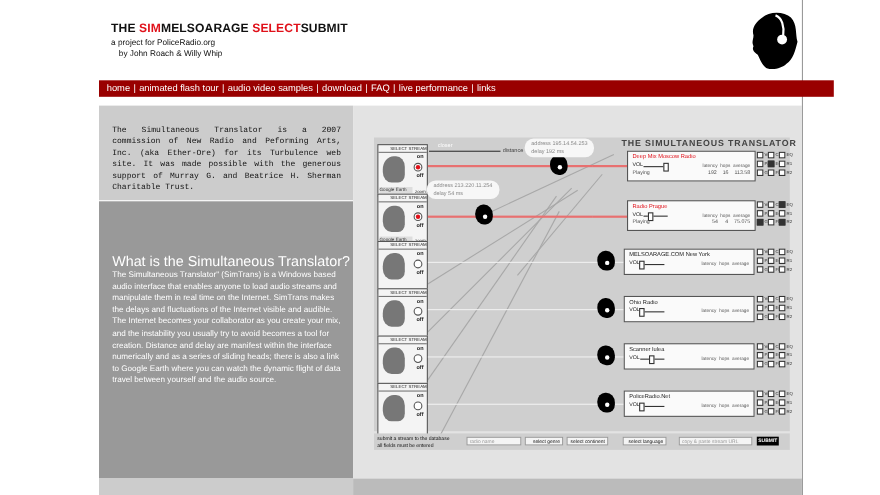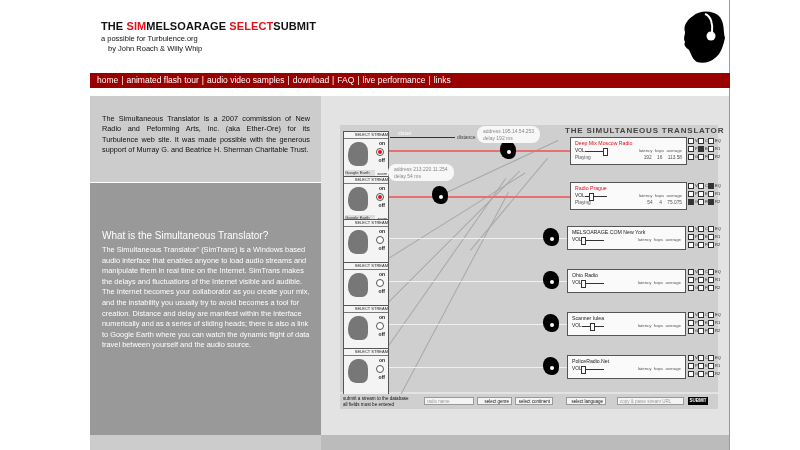--- a/index.html
+++ b/index.html
@@ -4,27 +4,27 @@
 <style>
   html, body { margin:0; padding:0; }
   body { width:800px; height:450px; background:#ffffff; position:relative; overflow:hidden; font-family:"Liberation Sans", sans-serif; }
   .abs { position:absolute; }
   #header-title { left:101px; top:20px; font-size:11px; font-weight:bold; color:#111; letter-spacing:0.1px; }
   #header-title .red { color:#e0111a; }
   #header-sub1 { left:101px; top:34px; font-size:7.5px; color:#111; }
   #header-sub2 { left:108px; top:44px; font-size:7.5px; color:#111; }
   #logo { left:679px; top:10px; width:48px; height:56px; }
   #right-border { left:729px; top:0; width:1px; height:450px; background:#9a9a9a; }
-  #navbar { left:90px; top:73px; width:640px; height:15px; background:#990000; }
+  #navbar { left:90px; top:73px; width:640px; height:15px; background:#990000;padding-left:28px; }
   #navbar .nav { position:absolute; top:2px; left:7px; font-size:8.5px; color:#fff; white-space:nowrap; }
   #navbar .nav span.sep { margin:0 3px; }
   #left-top { left:90px; top:96px; width:231px; height:86px; background:#cccccc; }
-  #left-top p { margin:0; position:absolute; left:12px; top:18px; width:208px; font-size:7.3px; line-height:10.4px; color:#111; text-align:justify; }
+  #left-top p { margin:0; position:absolute; left:12px; top:18px; width:208px; font-size:7.3px; line-height:10.4px; color:#111; text-align:justify;font-family:Liberation Mono, monospace; }
   #left-bottom { left:90px; top:183px; width:231px; height:252px; background:#999999; }
-  #left-bottom .h { position:absolute; left:12px; top:47px; font-size:10px; color:#fff; }
+  #left-bottom .h { position:absolute; left:12px; top:47px; font-size:13px; color:#fff; }
   #left-bottom p { margin:0; position:absolute; left:12px; top:62px; width:212px; font-size:7.4px; line-height:10.6px; color:#fff; }
   #left-foot { left:90px; top:435px; width:231px; height:15px; background:#cccccc; }
   #right-panel { left:321px; top:96px; width:408px; height:339px; background:#e3e3e3; }
   #right-foot { left:321px; top:435px; width:408px; height:15px; background:#bbbbbb; }
   #app { left:340px; top:125px; width:378px; height:267px; background:#cfcfcf; }
   #app-title { left:565px; top:126px; font-size:8px; font-weight:bold; color:#444; letter-spacing:0.8px; }
   .chan { position:absolute; left:343px; width:44px; height:46px; background:#f4f4f4; border:1px solid #555; }
   .chan .sel { position:absolute; left:0; top:0; width:44px; height:6px; font-size:4px; text-align:right; color:#222; border-bottom:1px solid #777; }
   .chan .head { position:absolute; left:4px; top:10px; width:20px; height:24px; background:#777; border-radius:50% 40% 30% 40%; }
   .chan .on { position:absolute; right:3px; top:8px; font-size:5px; font-weight:bold; color:#222; }
@@ -57,21 +57,21 @@
   #submit-bar .inp { position:absolute; top:3px; height:8px; background:#f4f4f4; border:1px solid #999; font-size:4.5px; color:#999; line-height:8px; padding-left:2px; box-sizing:border-box; }
   #submit-bar .selb { position:absolute; top:3px; height:8px; background:#f4f4f4; border:1px solid #999; font-size:4.5px; color:#111; line-height:7px; text-align:right; padding-right:2px; box-sizing:border-box; }
   #submit-bar .btn { position:absolute; left:688px; top:3px; width:20px; height:8px; background:#000; color:#fff; font-size:4.5px; font-weight:bold; text-align:center; line-height:8px; }
   .distance { position:absolute; font-size:5px; color:#444; }
   .line-s { position:absolute; height:1px; background:#a8a8a8; transform-origin:0 0; }
 </style>
 </head>
 <body>
 
 <div class="abs" id="header-title"><span>THE </span><span class="red">SIM</span><span>MELSOARAGE </span><span class="red">SELECT</span><span>SUBMIT</span></div>
-<div class="abs" id="header-sub1">a possible for Turbulence.org</div>
+<div class="abs" id="header-sub1">a project for PoliceRadio.org</div>
 <div class="abs" id="header-sub2">by John Roach &amp; Willy Whip</div>
 <svg class="abs" id="logo" viewBox="0 0 48 56">
   <path d="M14 6 C20 0 34 0 40 6 C46 12 44 22 46 28 C44 36 42 44 36 48 C32 52 24 54 18 52 C14 50 12 44 10 40 C8 38 4 36 6 32 C4 28 6 26 6 22 C4 16 8 10 14 6 Z" fill="#000"></path>
   <path d="M26 4 C32 6 34 14 33 22" stroke="#fff" stroke-width="2" fill="none"></path>
   <circle cx="32" cy="26" r="4.5" fill="#fff"></circle>
 </svg>
 <div class="abs" id="right-border"></div>
 
 <div class="abs" id="navbar">
   <div class="nav">

